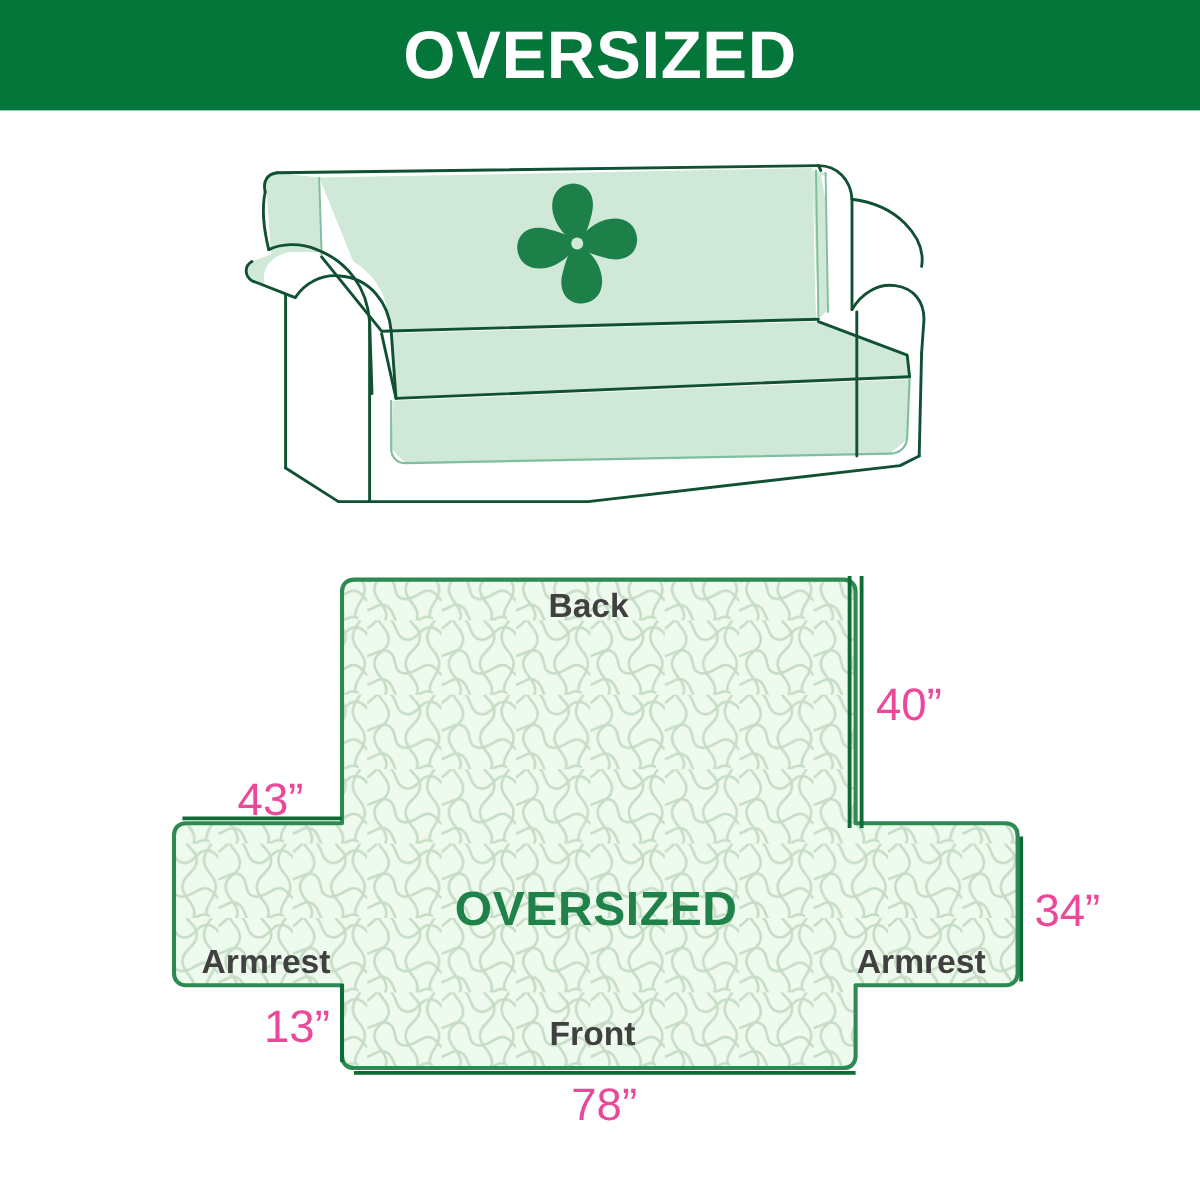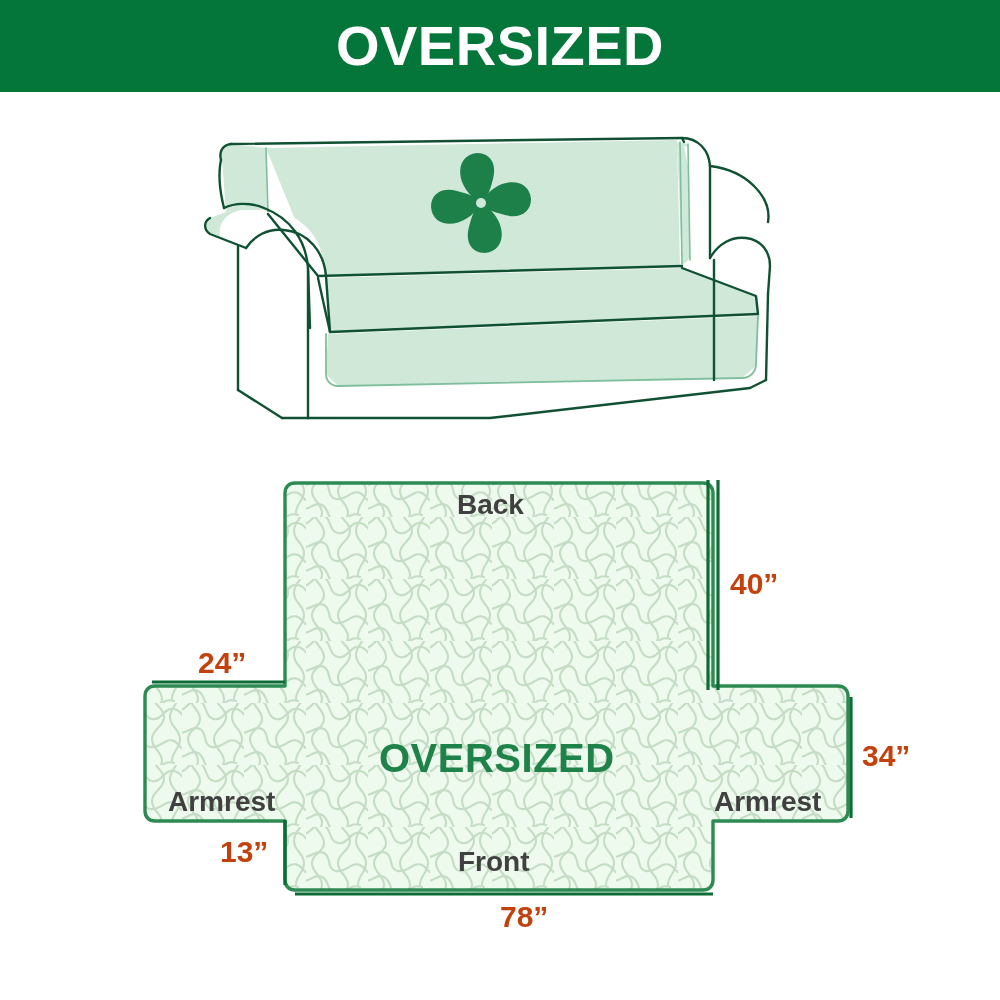--- a/index.html
+++ b/index.html
@@ -49,23 +49,23 @@
   #layout-diagram {
     position: absolute;
     left: 120px;
     top: 455px;
     width: 820px;
     height: 480px;
   }
 
   .dim-label {
     position: absolute;
-    color: #c2410c;
-    font-weight: bold;
-    font-size: 30px;
+    color: #ec4899;
+    font-weight: normal;
+    font-size: 38px;
     line-height: 1;
     white-space: nowrap;
   }
   .region-label {
     position: absolute;
     color: #404040;
     font-weight: bold;
     font-size: 28px;
     line-height: 1;
     white-space: nowrap;
@@ -217,22 +217,22 @@
   <div class="region-label" style="left:337px; top:36px;">Back</div>
 
   <div class="region-label" style="left:338px; top:393px;">Front</div>
 
   <div class="region-label" style="left:48px; top:333px;">Armrest</div>
 
   <div class="region-label" style="left:594px; top:333px;">Armrest</div>
 
   <div id="center-label" style="left:259px; top:283px;">OVERSIZED</div>
 
-  <div class="dim-label" style="left:78px; top:193px;">24”</div>
+  <div class="dim-label" style="left:78px; top:193px;">43”</div>
 
   <div class="dim-label" style="left:610px; top:114px;">40”</div>
 
   <div class="dim-label" style="left:742px; top:286px;">34”</div>
 
   <div class="dim-label" style="left:100px; top:382px;text-align:right;">13”</div>
 
-  <div class="dim-label" style="left:356px; top:447px;margin-left:24px;">78”</div>
+  <div class="dim-label" style="left:356px; top:447px;">78”</div>
 </div>
 
 </body></html>

